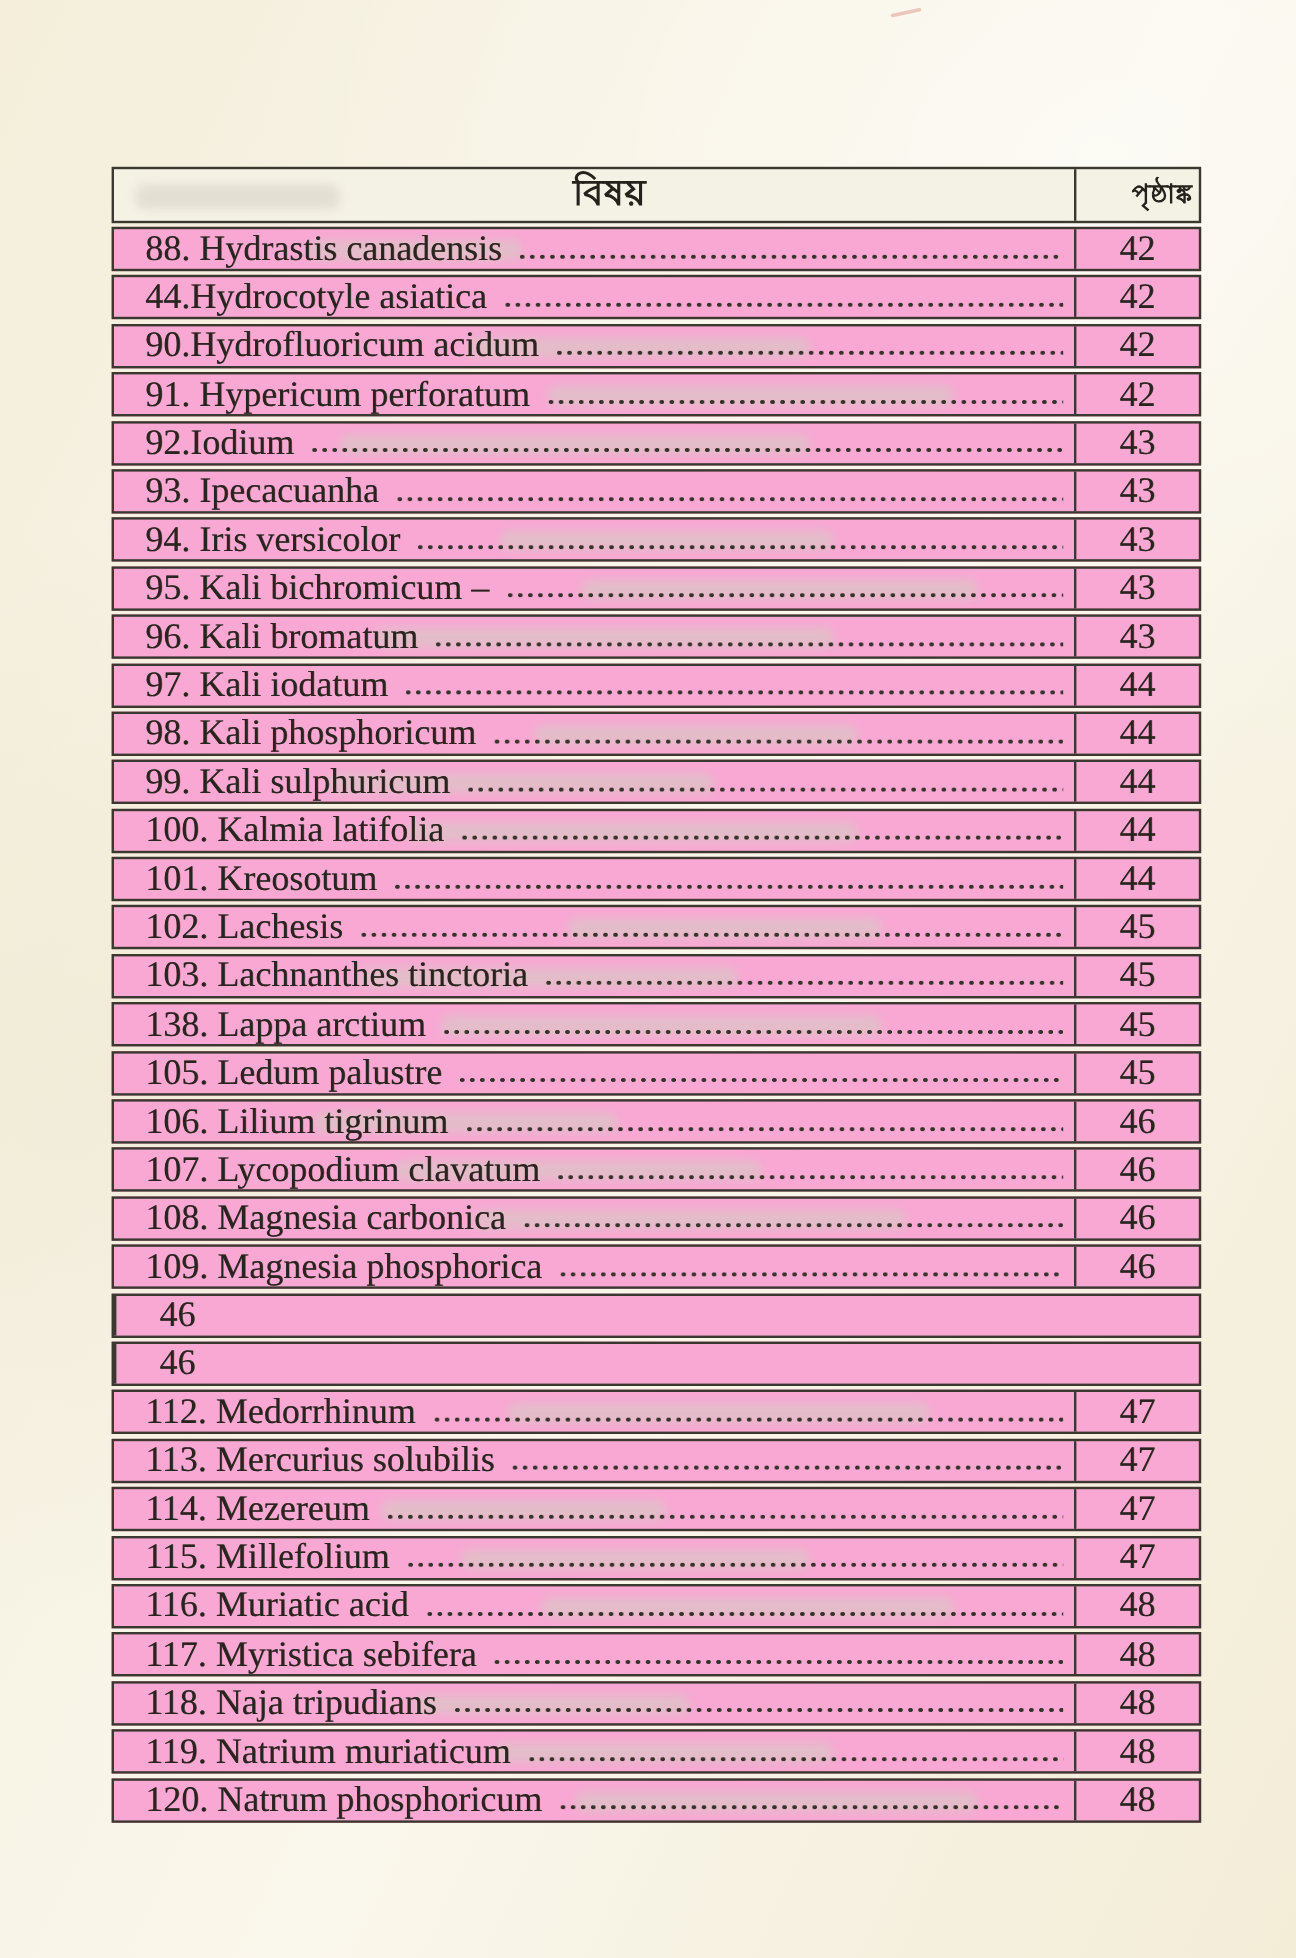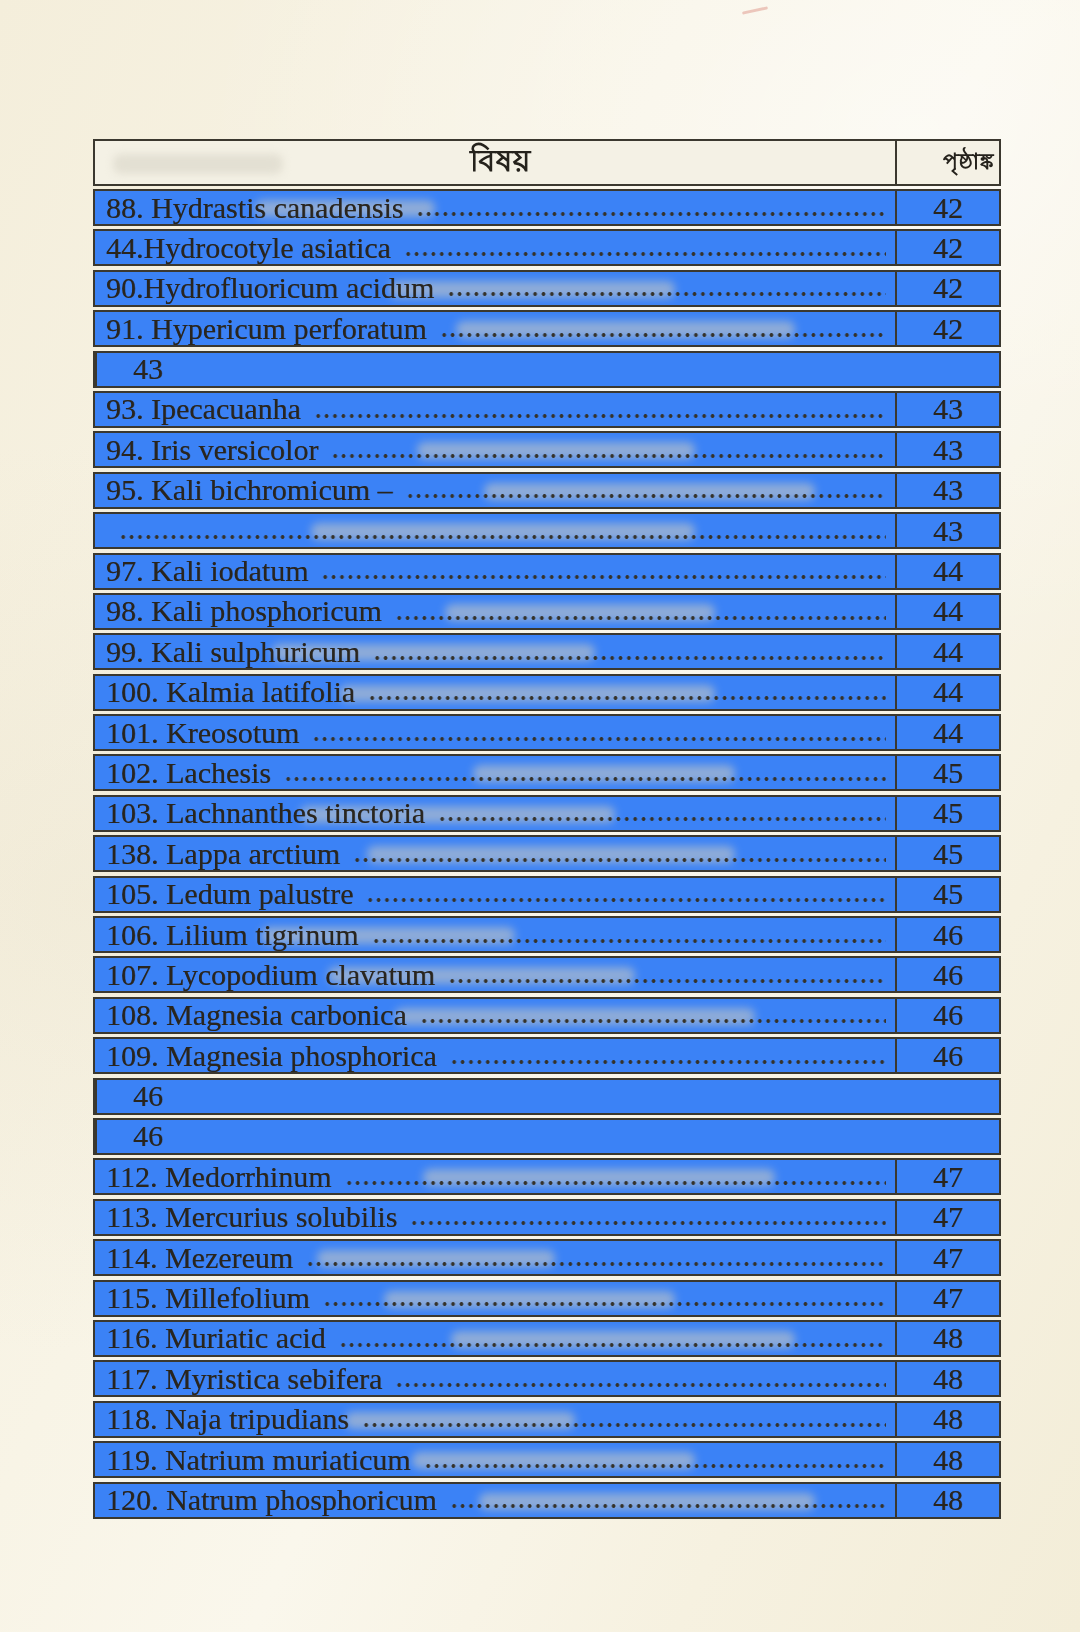--- a/index.html
+++ b/index.html
@@ -19,26 +19,26 @@
     position:absolute;top:9px;left:742px;width:26px;height:3px;border-radius:2px;
     background:#e9b9ae;opacity:.8;transform:rotate(-12deg);
   }
   .toc{
     position:absolute;left:93px;top:139px;width:908px;
   }
   .row{
     box-sizing:border-box;display:flex;align-items:center;
     height:37px;margin-bottom:3.4px;
     border:2px solid #3b382f;
-    background:#3b82f6;
+    background:#f9a8d4;
     position:relative;
   }
   .row.header{height:47px;margin-bottom:3px;background:#f4f1e5;}
   .cell{box-sizing:border-box;height:100%;display:flex;align-items:center;position:relative;overflow:hidden;}
-  .cell.subject{flex:1;padding-left:11px;}
+  .cell.subject{flex:1;padding-left:26px;}
   .cell.pageno{
     width:104px;flex:0 0 104px;border-left:2px solid #3b382f;
     justify-content:center;
   }
   .hdr-text{
     width:100%;text-align:center;font-weight:700;font-size:30px;color:#25221c;
     letter-spacing:.5px;
   }
   .row.header .cell.pageno .hdr-text{font-size:22px;padding-left:41px;}
   .entry-label{
@@ -110,20 +110,25 @@
         <div class="cell subject">
           <span class="smudge" style="left: 361px; width: 339px;"></span>
           <span class="entry-label">91. Hypericum perforatum</span>
           <span class="leader"></span>
         </div>
         <div class="cell pageno">
           <span class="page-num">42</span>
         </div>
       </div>
       <div class="row">
+        <div class="cell subject">
+          <span class="smudge" style="left: 188px; width: 392px;"></span>
+          <span class="entry-label">92.Iodium</span>
+          <span class="leader"></span>
+        </div>
         <div class="cell pageno">
           <span class="page-num">43</span>
         </div>
       </div>
       <div class="row">
         <div class="cell subject">
           <span class="entry-label">93. Ipecacuanha</span>
           <span class="leader"></span>
         </div>
         <div class="cell pageno">
@@ -146,20 +151,21 @@
           <span class="entry-label">95. Kali bichromicum –</span>
           <span class="leader"></span>
         </div>
         <div class="cell pageno">
           <span class="page-num">43</span>
         </div>
       </div>
       <div class="row">
         <div class="cell subject">
           <span class="smudge" style="left: 216px; width: 384px;"></span>
+          <span class="entry-label">96. Kali bromatum</span>
           <span class="leader"></span>
         </div>
         <div class="cell pageno">
           <span class="page-num">43</span>
         </div>
       </div>
       <div class="row">
         <div class="cell subject">
           <span class="entry-label">97. Kali iodatum</span>
           <span class="leader"></span>

